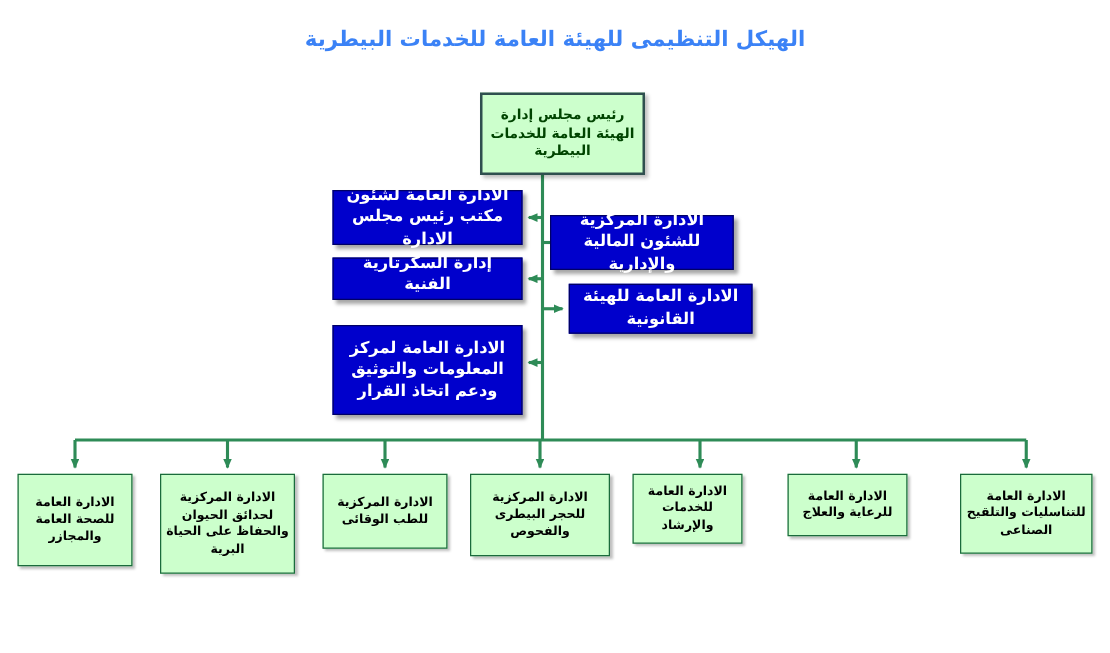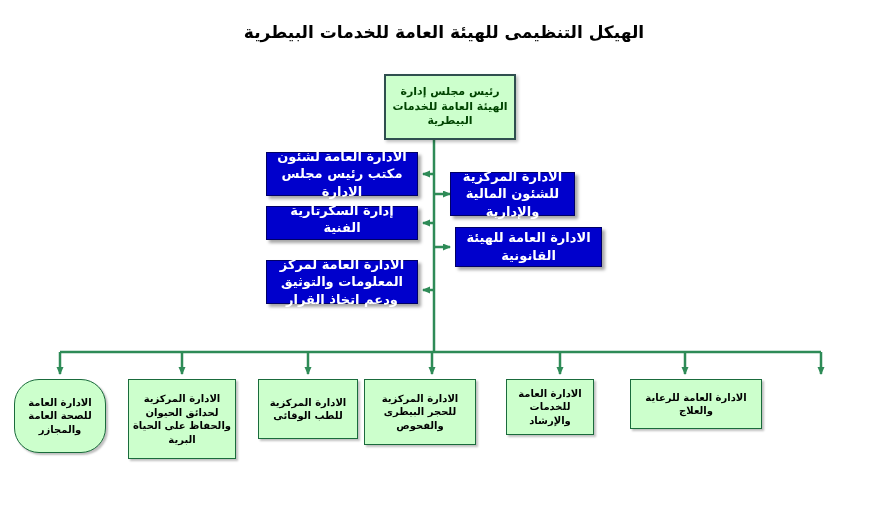--- a/index.html
+++ b/index.html
@@ -5,21 +5,21 @@
   html,body{margin:0;padding:0;background:#fff;}
   .canvas{
     position:relative;
     width:888px;height:522px;
     background:#ffffff;
     font-family:"DejaVu Sans","Liberation Sans",sans-serif;
     overflow:hidden;
   }
   .chart-title{
     position:absolute;top:22px;left:0;width:100%;
-    text-align:center;font-size:17px;font-weight:bold;color:#000000;
+    text-align:center;font-size:17px;font-weight:bold;color:#3b82f6;
     direction:rtl;
   }
   .box{
     position:absolute;
     display:flex;align-items:center;justify-content:center;
     text-align:center;direction:rtl;
     font-weight:bold;line-height:1.35;
     padding:2px 3px;box-sizing:border-box;
   }
   .green-box{
@@ -87,43 +87,46 @@
   <div class="box green-box" style="left:368px;top:74px;width:132px;height:66px;margin-left:16px;">
     <span>رئيس مجلس إدارة الهيئة العامة للخدمات البيطرية</span>
   </div>
 
   <div class="box blue-box" style="left:266px;top:152px;width:152px;height:44px;">
     <span>الادارة العامة لشئون مكتب رئيس مجلس الادارة</span>
   </div>
   <div class="box blue-box" style="left:266px;top:206px;width:152px;height:34px;align-items:flex-end;">
     <span>إدارة السكرتارية الفنية</span>
   </div>
-  <div class="box blue-box" style="left:266px;top:260px;width:152px;height:44px;">
+  <div class="box blue-box" style="left:266px;top:260px;width:152px;height:72px;">
     <span>الادارة العامة لمركز المعلومات والتوثيق ودعم اتخاذ القرار</span>
   </div>
 
-  <div class="box blue-box" style="left:450px;top:172px;width:125px;height:44px;">
+  <div class="box blue-box" style="left:440px;top:172px;width:147px;height:44px;">
     <span>الادارة المركزية للشئون المالية والإدارية</span>
   </div>
   <div class="box blue-box" style="left:455px;top:227px;width:147px;height:40px;">
     <span>الادارة العامة للهيئة القانونية</span>
   </div>
 
-  <div class="box light-box" style="left:14px;top:379px;width:92px;height:74px;border-radius:25px;">
+  <div class="box light-box" style="left:14px;top:379px;width:92px;height:74px;">
     <span>الادارة العامة للصحة العامة والمجازر</span>
   </div>
   <div class="box light-box" style="left:128px;top:379px;width:108px;height:80px;">
     <span>الادارة المركزية لحدائق الحيوان والحفاظ على الحياة البرية</span>
   </div>
   <div class="box light-box" style="left:258px;top:379px;width:100px;height:60px;">
     <span>الادارة المركزية للطب الوقائى</span>
   </div>
-  <div class="box light-box" style="left:364px;top:379px;width:112px;height:66px;">
+  <div class="box light-box" style="left:376px;top:379px;width:112px;height:66px;">
     <span>الادارة المركزية للحجر البيطرى والفحوص</span>
   </div>
   <div class="box light-box" style="left:506px;top:379px;width:88px;height:56px;">
     <span>الادارة العامة للخدمات والإرشاد</span>
   </div>
-  <div class="box light-box" style="left:630px;top:379px;width:132px;height:50px;">
+  <div class="box light-box" style="left:630px;top:379px;width:96px;height:50px;">
     <span>الادارة العامة للرعاية والعلاج</span>
+  </div>
+  <div class="box light-box" style="left:768px;top:379px;width:106px;height:64px;">
+    <span>الادارة العامة للتناسليات والتلقيح الصناعى</span>
   </div>
 
 </div>
 
 </body></html>

